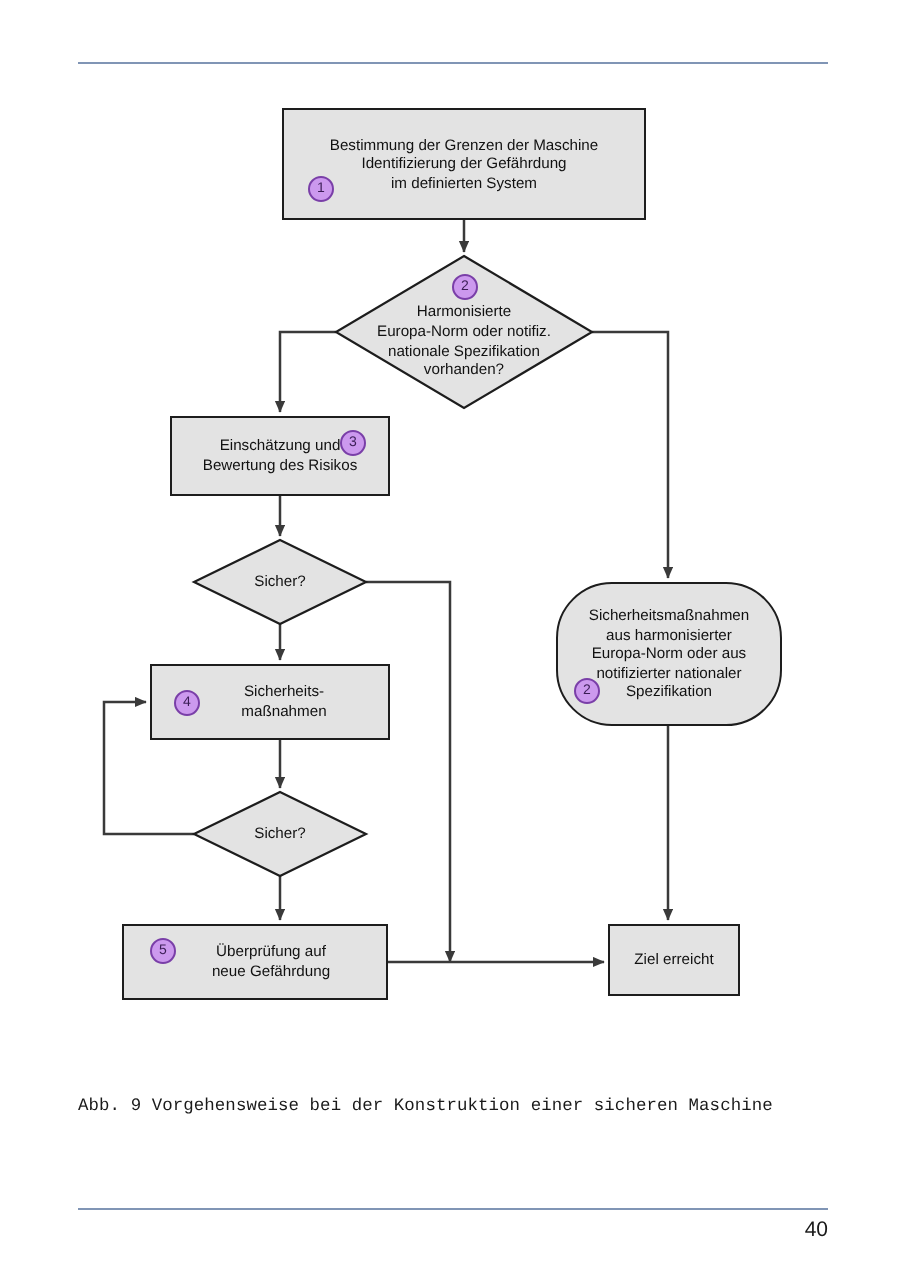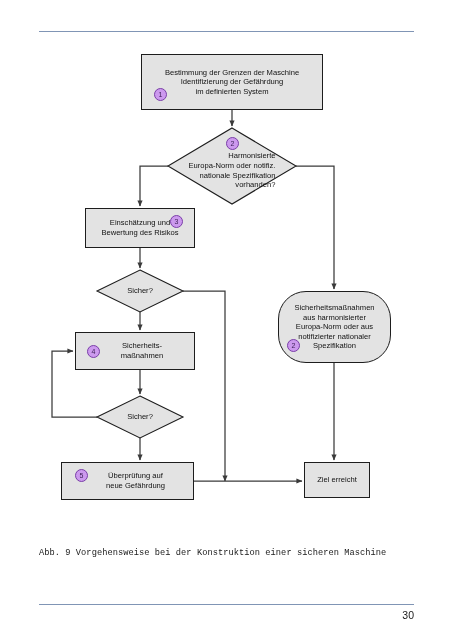--- a/index.html
+++ b/index.html
@@ -93,21 +93,20 @@
     line-height: 9.6px;
     color: #111111;
     white-space: pre-line;
     padding: 0 4px;
   }
 
   
   .node.diamond {
     background: transparent;
     border: none;
-    text-align: right;
   }
   .node.diamond .label {
     padding: 0;
   }
 
   
   .badge {
     position: absolute;
     width: 13px;
     height: 13px;
@@ -138,21 +137,21 @@
   #node-dec-safe2  { left: 97px;  top: 396px; width: 86px;  height: 42px; }
 </style>
 </head>
 <body>
 
 <div class="page">
 
   <div class="rule top"></div>
   <div class="rule bottom"></div>
 
-  <div class="page-number">30</div>
+  <div class="page-number">40</div>
 
   <div class="diagram">
 
     <svg viewBox="0 0 452 640">
       <defs>
         <marker id="arrow" markerWidth="7" markerHeight="7" refX="5.6" refY="2.6" orient="auto" markerUnits="userSpaceOnUse">
           <path d="M0,0 L6,2.6 L0,5.2 z" fill="#3a3a3a"></path>
         </marker>
       </defs>
 

